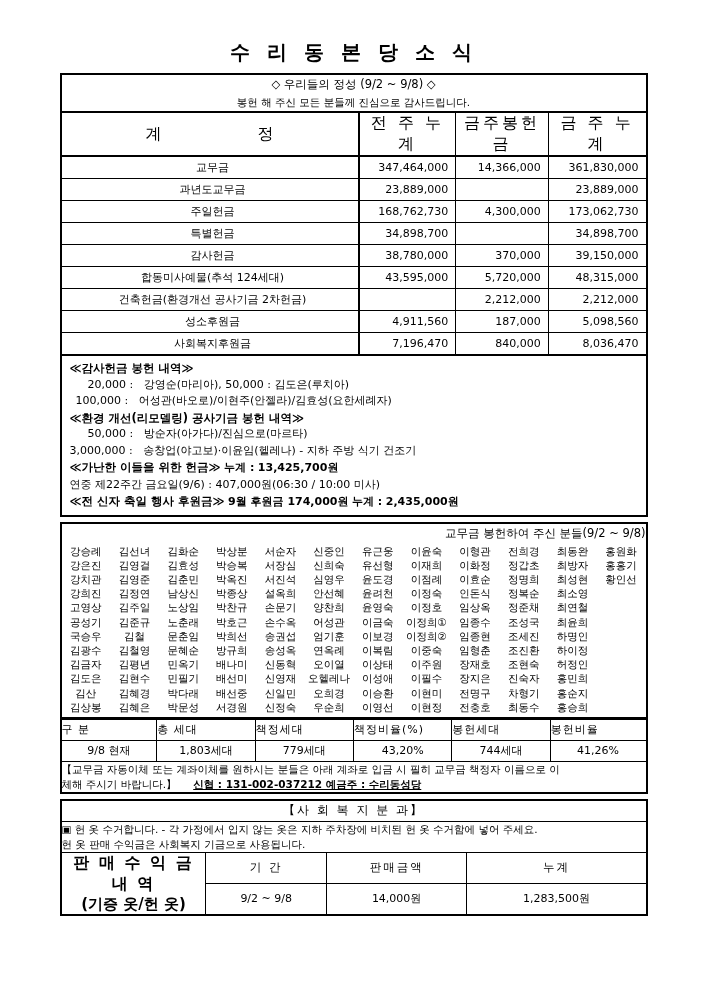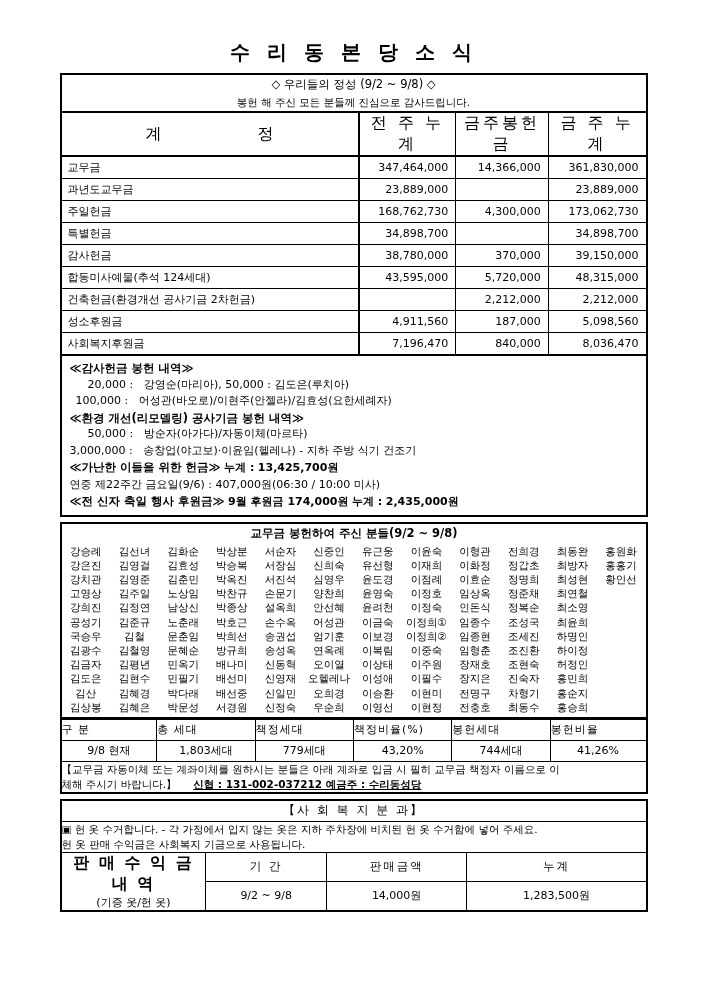--- a/index.html
+++ b/index.html
@@ -78,21 +78,21 @@
   }
   .col-head td.c-gyejeong {
     letter-spacing: 0;
   }
   .c-gyejeong span.a { margin-right: 96px; }
   .money-row td {
     height: 21px;
     font-size: 11px;
   }
   .money-row td.label {
-    text-align: left;
+    text-align: center;
     padding-left: 6px;
   }
   .money-row td.num {
     text-align: right;
     padding-right: 7px;
   }
   td.sep-l { border-left: 2px solid #000 !important; }
   
   .details {
     width: 588px;
@@ -118,23 +118,23 @@
   .names-wrap {
     width: 588px;
     margin: 0 auto;
     border-left: 2px solid #000;
     border-right: 2px solid #000;
     border-top: 2px solid #000;
     border-bottom: 2px solid #000;
     box-sizing: border-box;
   }
   .names-title {
-    text-align: center;
+    text-align: right;
     font-size: 11.5px;
-    font-weight: bold;
+    font-weight: normal;
     padding: 2px 0 3px 1px;
   }
   table.names {
     width: 100%;
     border-collapse: collapse;
     table-layout: fixed;
     margin-bottom: 3px;
   }
   table.names td {
     text-align: center;
@@ -195,22 +195,22 @@
     text-align: center;
     font-size: 11px;
     height: 21px;
   }
   .w-label-cell {
     font-weight: bold;
     letter-spacing: 2px;
     font-size: 16px;
   }
   .w-label-sub {
-    font-weight: normal;
-    font-size: 11px;
+    font-weight: bold;
+    font-size: 15px;
     letter-spacing: 0px;
   }
   .sect-gap { height: 5px; }
 </style>
 </head>
 <body>
 
 <div class="page">
 
   <div class="doc-title">수 리 동 본 당 소 식</div>
@@ -300,21 +300,21 @@
       &nbsp;&nbsp;<span>강영순(마리아), 50,000 : 김도은(루치아)</span>
     </div>
     <div class="d-line d-ind2">
       <span class="d-amt">100,000 :</span>
       &nbsp;&nbsp;<span>어성관(바오로)/이현주(안젤라)/김효성(요한세례자)</span>
     </div>
 
     <div class="d-line d-head">≪환경 개선(리모델링) 공사기금 봉헌 내역≫</div>
     <div class="d-line d-ind1">
       <span class="d-amt">50,000 :</span>
-      &nbsp;&nbsp;<span>방순자(아가다)/자동이체(마르타)</span>
+      &nbsp;&nbsp;<span>방순자(아가다)/진심으로(마르타)</span>
     </div>
     <div class="d-line">
       <span class="d-amt">3,000,000 :</span>
       &nbsp;&nbsp;<span>송창업(야고보)·이윤임(헬레나) - 지하 주방 식기 건조기</span>
     </div>
 
     <div class="d-line">
       <span class="d-head">≪가난한 이들을 위한 헌금≫</span>
       <span class="b">누계 :</span>
       <span class="b">13,425,700원</span>
@@ -370,45 +370,45 @@
           <td>서진석</td>
           <td>심영우</td>
           <td>윤도경</td>
           <td>이점례</td>
           <td>이효순</td>
           <td>정명희</td>
           <td>최성현</td>
           <td>황인선</td>
         </tr>
         <tr>
+          <td>강희진</td>
+          <td>김정연</td>
+          <td>남상신</td>
+          <td>박종상</td>
+          <td>설옥희</td>
+          <td>안선혜</td>
+          <td>윤려천</td>
+          <td>이정숙</td>
+          <td>인돈식</td>
+          <td>정복순</td>
+          <td>최소영</td>
+          <td></td>
+        </tr>
+        <tr>
           <td>고영상</td>
           <td>김주일</td>
           <td>노상임</td>
           <td>박찬규</td>
           <td>손문기</td>
           <td>양찬희</td>
           <td>윤영숙</td>
           <td>이정호</td>
           <td>임상옥</td>
           <td>정준채</td>
           <td>최연철</td>
-          <td></td>
-        </tr>
-        <tr>
-          <td>강희진</td>
-          <td>김정연</td>
-          <td>남상신</td>
-          <td>박종상</td>
-          <td>설옥희</td>
-          <td>안선혜</td>
-          <td>윤려천</td>
-          <td>이정숙</td>
-          <td>인돈식</td>
-          <td>정복순</td>
-          <td>최소영</td>
           <td></td>
         </tr>
         <tr>
           <td>공성기</td>
           <td>김준규</td>
           <td>노춘래</td>
           <td>박호근</td>
           <td>손수옥</td>
           <td>어성관</td>
           <td>이금숙</td>

